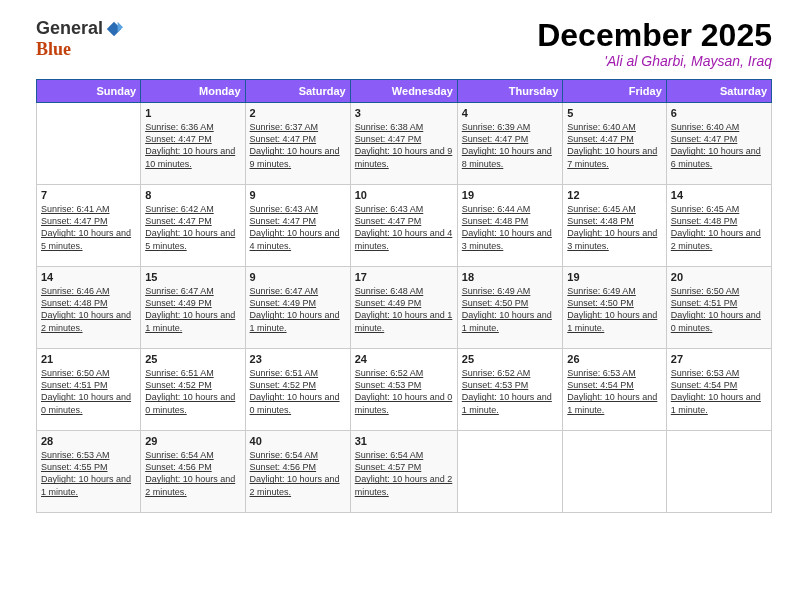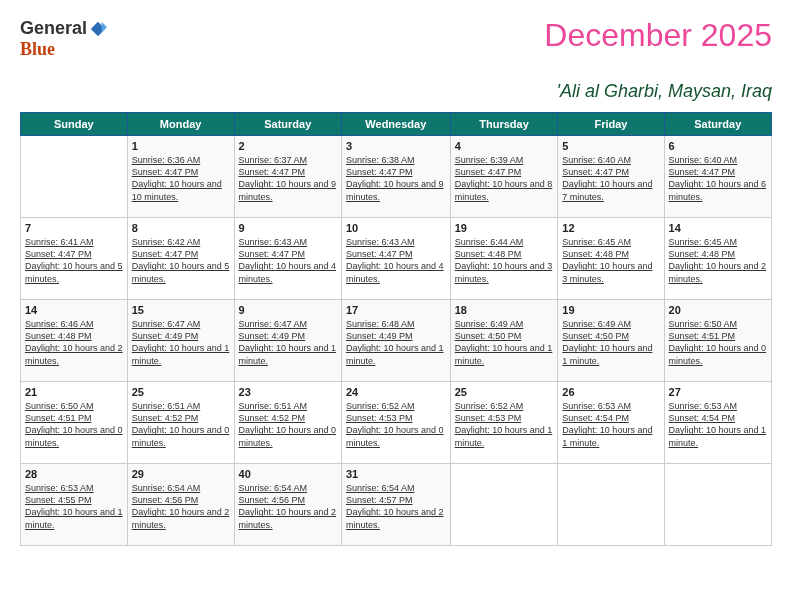--- a/index.html
+++ b/index.html
@@ -7,21 +7,21 @@
       font-family: Arial, sans-serif;
       background: #fff;
       width: 792px;
       height: 612px;
       overflow: hidden;
     }
     .page {
       width: 792px;
       height: 612px;
       background: #fff;
-      padding: 18px 20px 12px 20px;
+      padding: 18px 20px 12px 36px;
     }
     .header {
       display: flex;
       justify-content: space-between;
       align-items: flex-start;
       margin-bottom: 10px;
     }
     .logo {
       display: flex;
       flex-direction: column;
@@ -45,43 +45,42 @@
     .logo-icon {
       margin-left: 2px;
       width: 18px;
       height: 18px;
     }
     .title-block {
       text-align: right;
     }
     .title-month {
       font-size: 32px;
-      font-weight: normal;
-      color: #ec4899;
+      font-weight: bold;
+      color: #000000;
       line-height: 1.1;
       margin-left: 24px;
     }
     .title-location {
-      font-size: 18px;
-      color: #14532d;
+      font-size: 14px;
+      color: #a21caf;
       font-style: italic;
-      margin-top: 28px;
     }
     .calendar {
       width: 100%;
       border-collapse: collapse;
       font-size: 9.5px;
     }
     .calendar thead tr th {
-      background: #0f766e;
+      background: #8b5cf6;
       color: #fff;
       font-weight: bold;
       font-size: 11px;
       padding: 5px 4px;
-      text-align: center;
+      text-align: right;
       border: 1px solid #1a5a9a;
     }
     .calendar tbody tr td {
       border: 1px solid #ccc;
       padding: 4px 4px;
       vertical-align: top;
       width: 113px;
       height: 82px;
       background: #fff;
     }

